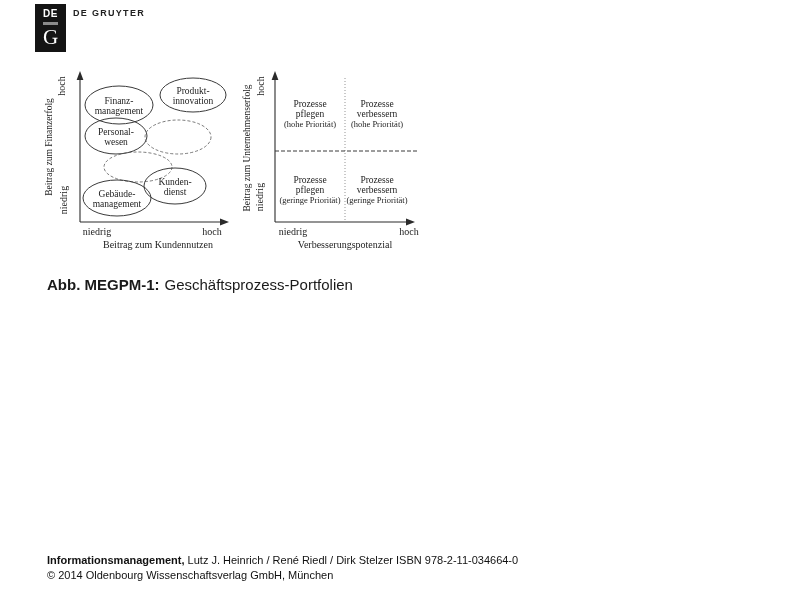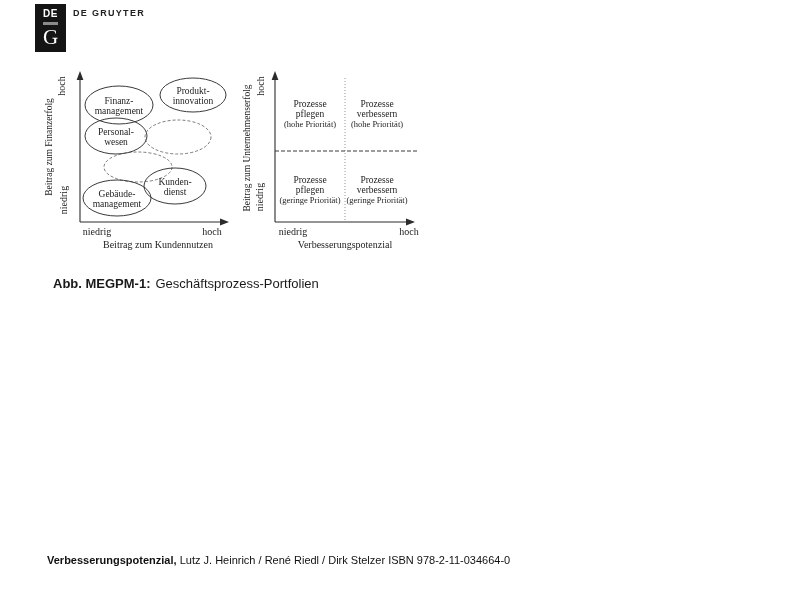--- a/index.html
+++ b/index.html
@@ -26,21 +26,21 @@
   .divider-dotted{stroke:#7a7a7a;stroke-width:.8;stroke-dasharray:1 2;fill:none;}
   .divider-dashed{stroke:#3a3a3a;stroke-width:1;stroke-dasharray:4 2;fill:none;}
   .bubble-label{font-size:9.5px;text-anchor:middle;}
   .tick-label{font-size:10px;text-anchor:middle;}
   .axis-title{font-size:10px;text-anchor:middle;}
   .axis-title-y{font-size:9.5px;text-anchor:middle;}
   .quad-line{font-size:9.5px;text-anchor:middle;}
   .quad-paren{font-size:8.5px;text-anchor:middle;}
 
   
-  .caption{position:absolute;left:53px;top:276px;font-size:13px;}
+  .caption{position:absolute;left:47px;top:276px;font-size:15px;}
   .caption-label{font-weight:bold;margin-right:5px;}
 
   
   .footer{position:absolute;left:47px;top:553px;font-size:11px;line-height:15px;color:#111;}
   .footer-bold{font-weight:bold;}
 </style>
 </head>
 <body>
 
 <div class="slide">
@@ -141,16 +141,17 @@
       <text class="quad-line" x="140" y="125">verbessern</text>
       <text class="quad-paren" x="140" y="135">(geringe Priorität)</text>
     </g>
   </svg>
 
   <div class="caption">
     <span class="caption-label">Abb. MEGPM-1:</span><span>Geschäftsprozess-Portfolien</span>
   </div>
 
   <div class="footer">
-    <div><span class="footer-bold">Verbesserungspotenzial,</span><span> Lutz J. Heinrich / René Riedl / Dirk Stelzer ISBN 978-2-11-034664-0</span></div>
+    <div><span class="footer-bold">Informationsmanagement,</span><span> Lutz J. Heinrich / René Riedl / Dirk Stelzer ISBN 978-2-11-034664-0</span></div>
+    <div>© 2014 Oldenbourg Wissenschaftsverlag GmbH, München</div>
   </div>
 
 </div>
 
 </body></html>

